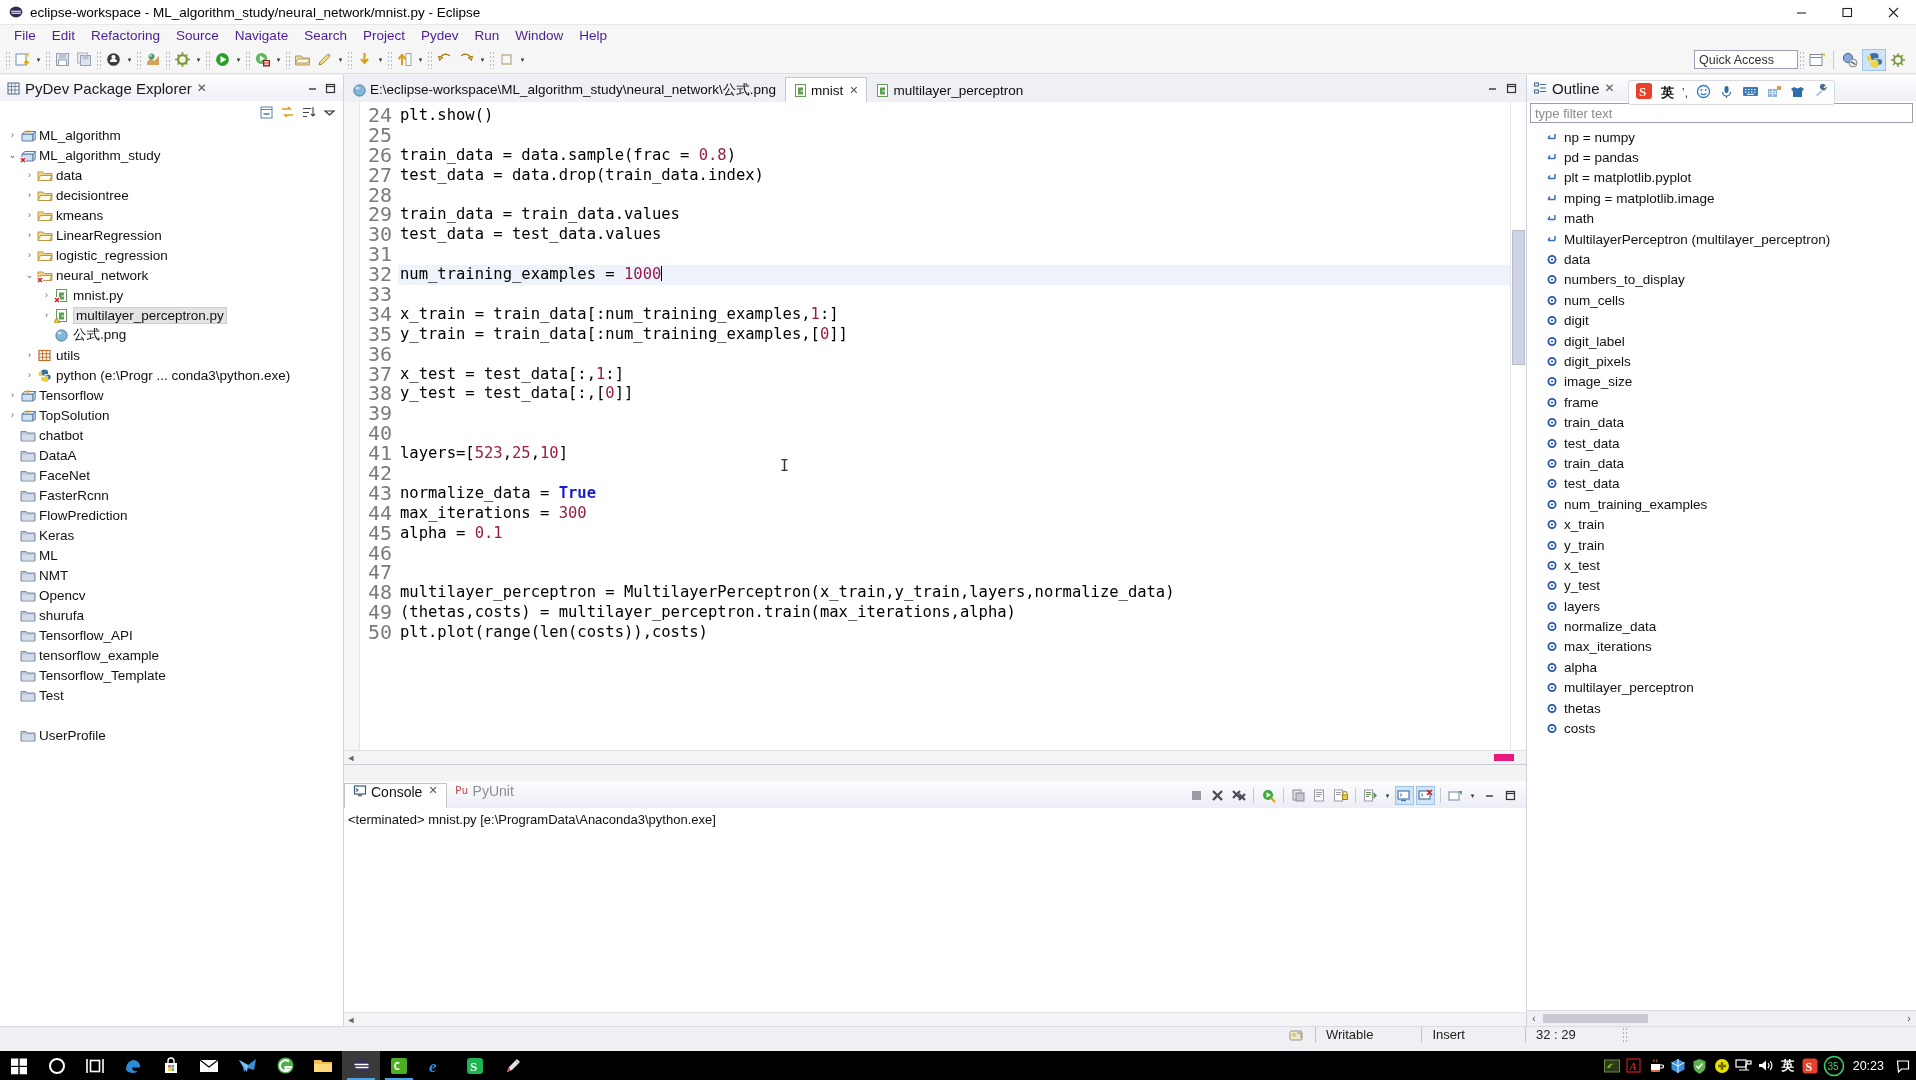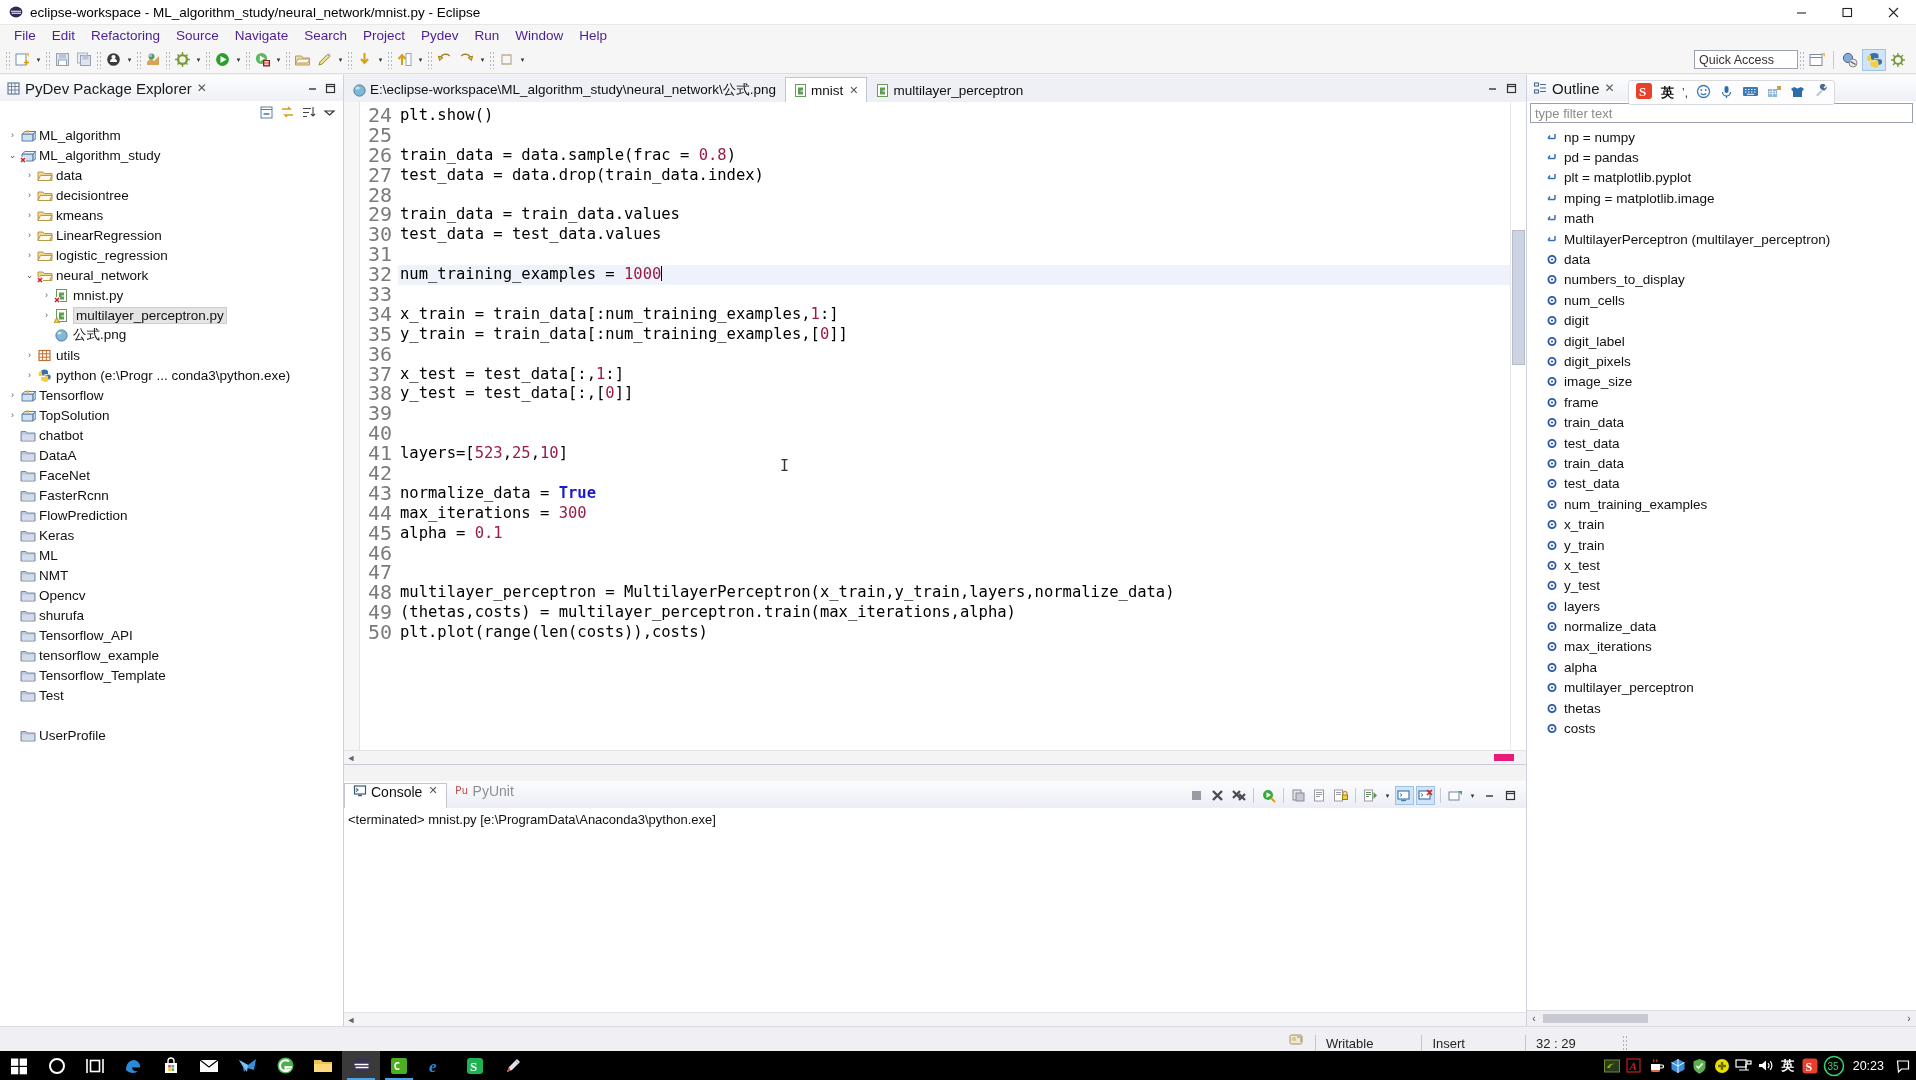--- a/index.html
+++ b/index.html
@@ -141,21 +141,21 @@
   .o-hbar .oa { width: 14px; text-align: center; font-size: 10px; color: #444; }
   .o-thumb { height: 9px; background: #c9c9d2; width: 105px; margin-left: 2px; }
 
   
   .ime-bar { position: absolute; display: flex; align-items: center; gap: 8px;
              background: #fdfdfd; border: 1px solid #d9d9e0; border-radius: 3px;
              padding: 2px 6px; height: 25px; }
 
   
   .statusbar { position: absolute; left: 0; right: 0; bottom: 29px; height: 25px;
-               background: #f0f0f4; display: flex; align-items: flex-end;
+               background: #f0f0f4; display: flex; align-items: flex-start;
                border-top: 1px solid #dadae2; font-size: 13px; color: #222; }
   .sb-sep { width: 1px; height: 16px; background: #c4c4cc; margin: 0 10px; }
   .sb-dots { width: 5px; height: 16px;
              background-image: radial-gradient(#b0b0bb 1px, transparent 1px);
              background-size: 3px 4px; }
 
   
   .taskbar { position: absolute; left: 0; right: 0; bottom: 0; height: 29px;
              background: #000000; display: flex; align-items: center; }
   .tb-item { width: 38px; height: 29px; display: flex; align-items: center; justify-content: center;

